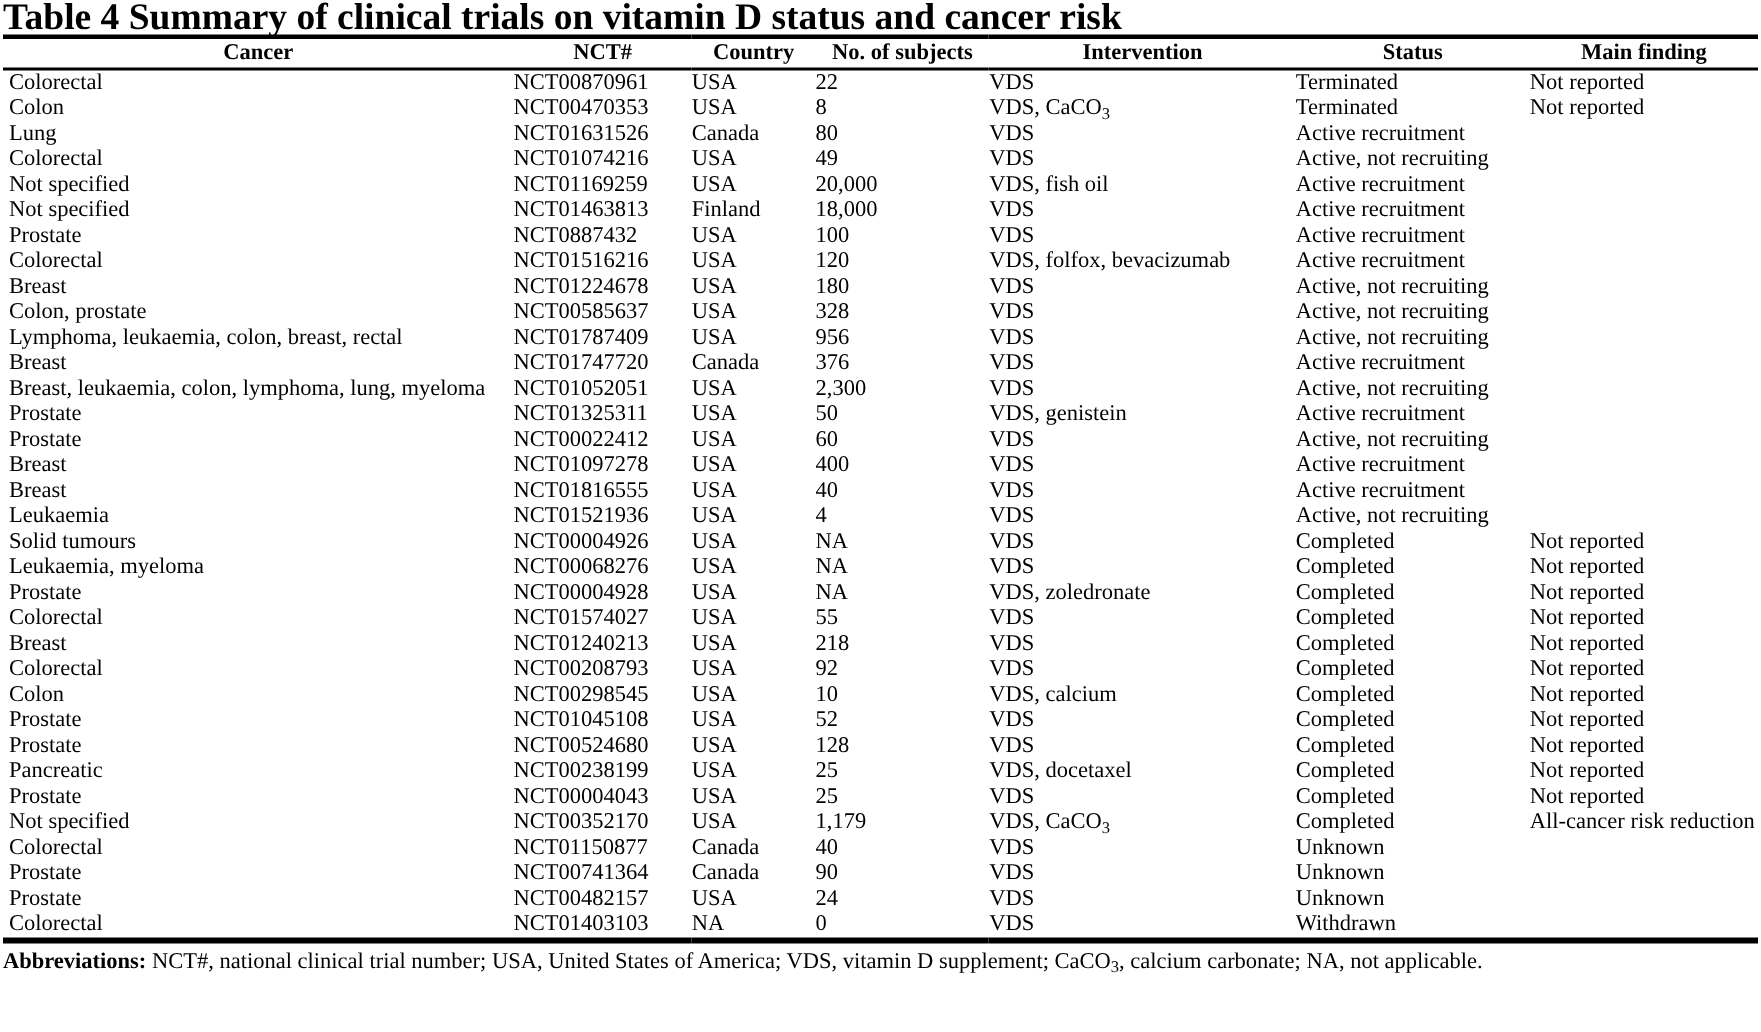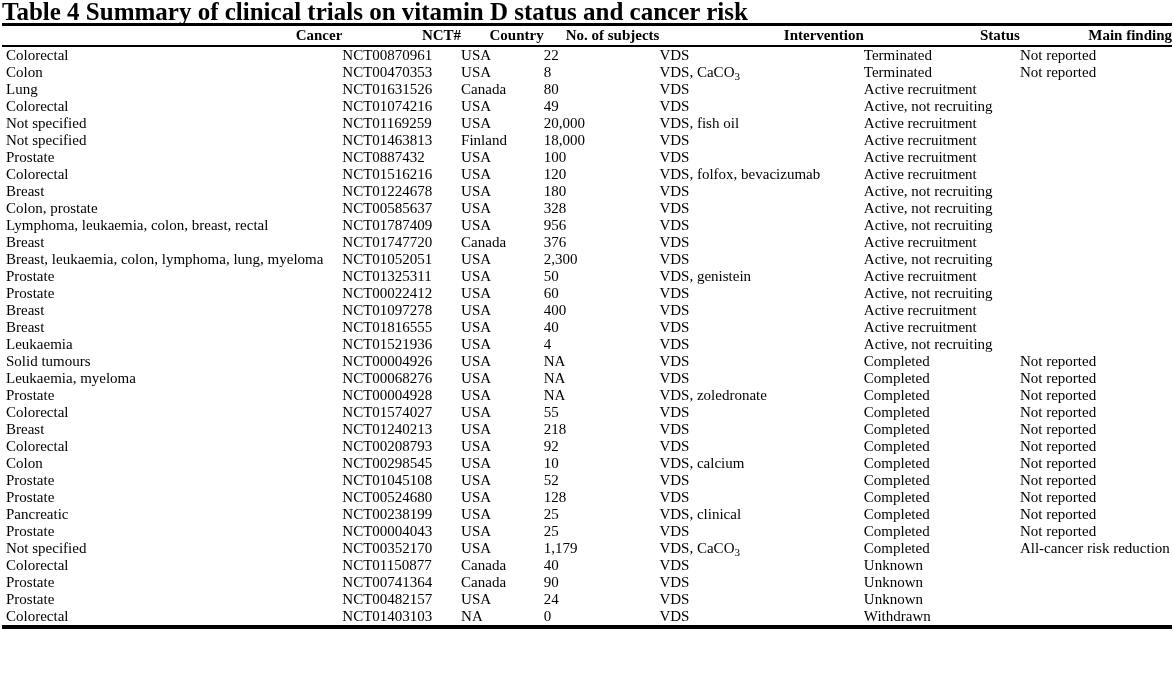--- a/index.html
+++ b/index.html
@@ -30,21 +30,21 @@
     margin-top: 1px;
     border-top: 3px solid #000;
     border-bottom: 4px solid #000;
   }
   table.trials thead tr {
     border-bottom: 2px solid #000;
   }
   table.trials th {
     font-weight: bold;
     font-size: 15px;
-    text-align: right;
+    text-align: center;
     padding: 0;
     height: 19px;
     line-height: 19px;
     white-space: nowrap;
     overflow: hidden;
   }
   table.trials td {
     font-size: 15px;
     padding: 0;
     height: 17px;
@@ -335,21 +335,21 @@
           <td>128</td>
           <td>VDS</td>
           <td>Completed</td>
           <td>Not reported</td>
         </tr>
         <tr>
           <td>Pancreatic</td>
           <td>NCT00238199</td>
           <td>USA</td>
           <td>25</td>
-          <td>VDS, clinical</td>
+          <td>VDS, docetaxel</td>
           <td>Completed</td>
           <td>Not reported</td>
         </tr>
         <tr>
           <td>Prostate</td>
           <td>NCT00004043</td>
           <td>USA</td>
           <td>25</td>
           <td>VDS</td>
           <td>Completed</td>
@@ -396,13 +396,14 @@
           <td>NCT01403103</td>
           <td>NA</td>
           <td>0</td>
           <td>VDS</td>
           <td>Withdrawn</td>
           <td></td>
         </tr>
       </tbody>
   </table>
 
+  <p class="footnote"><span class="fn-label">Abbreviations:</span><span> NCT#, national clinical trial number; USA, United States of America; VDS, vitamin D supplement; CaCO<sub>3</sub>, calcium carbonate; NA, not applicable.</span></p>
 </div>
 
 </body></html>

